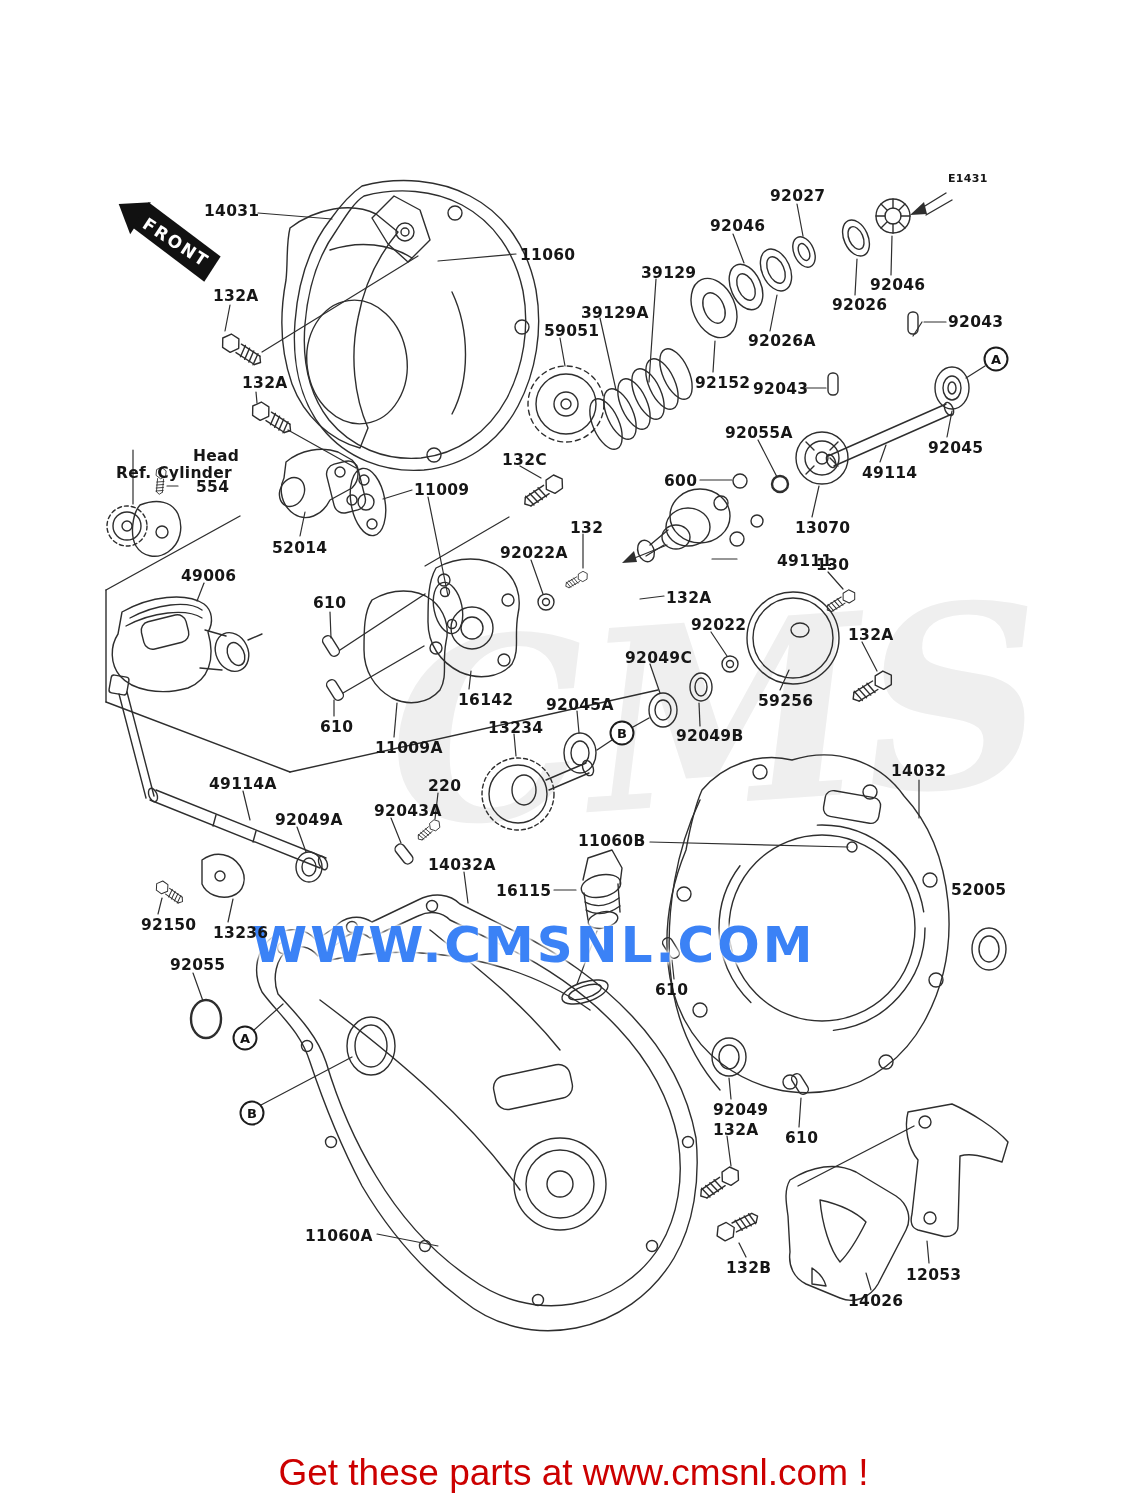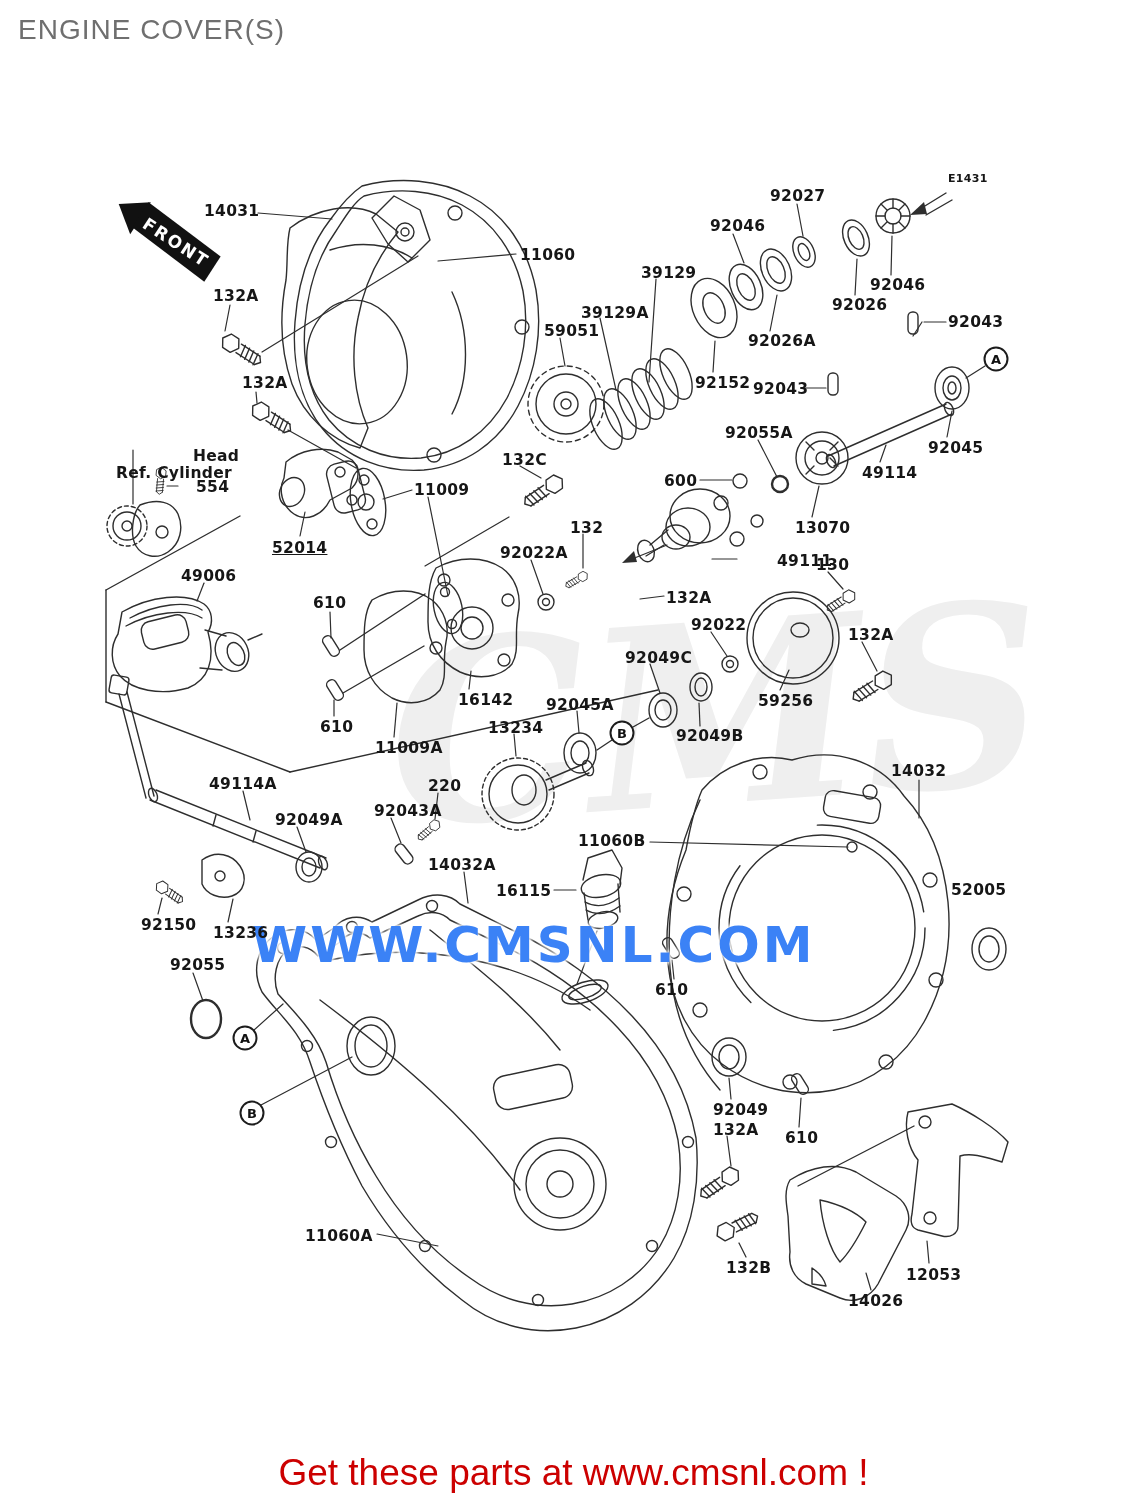--- a/index.html
+++ b/index.html
@@ -20,21 +20,20 @@
   .marker{position:absolute;width:21px;height:21px;border:2px solid #1c1c1c;border-radius:50%;
           background:#fff;color:#111;font:700 13px "DejaVu Sans",sans-serif;text-align:center;
           line-height:21px;transform:translate(-50%,-50%);}
   .footer{position:absolute;left:0;bottom:6px;width:100%;text-align:center;z-index:6;}
   .footer span{font:400 37px "Liberation Sans",sans-serif;color:#cc0000;cursor:pointer;}
 </style>
 </head>
 <body>
 
 <div class="stage">
-  <div class="page-title">ENGINE COVER(S)</div>
   <div class="wm-cms">CMS</div>
 
   <svg class="art" width="1147" height="1500" viewBox="0 0 1147 1500" fill="none" stroke="#2e2e2e" stroke-width="1.4" stroke-linecap="round" stroke-linejoin="round">
     <defs>
       <g id="bolt">
         <polygon points="-11,0 -6,-8 3,-8 8,0 3,8 -6,8"></polygon>
         <line x1="8" y1="-5" x2="30" y2="-5"></line>
           <line x1="8" y1="5" x2="30" y2="5"></line>
         <polyline points="30,-5 34,0 30,5"></polyline>
         <line x1="12" y1="-6" x2="14" y2="6"></line>
@@ -376,21 +375,21 @@
   <div class="wm-url">WWW.CMSNL.COM</div>
 
   <div class="labels">
       <span class="part-label" style="left: 204px; top: 202px;">14031</span>
       <span class="part-label" style="left: 520px; top: 246px;">11060</span>
       <span class="part-label" style="left: 213px; top: 287px;">132A</span>
       <span class="part-label" style="left: 242px; top: 374px;">132A</span>
       <span class="part-label" style="left: 116px; top: 428px; margin-top: 36px;">Ref. Cylinder</span>
       <span class="part-label" style="left: 193px; top: 447px;">Head</span>
       <span class="part-label" style="left: 196px; top: 478px;">554</span>
-      <span class="part-label" style="left: 272px; top: 539px; text-decoration: underline;">52014</span>
+      <span class="part-label" style="left: 272px; top: 539px;">52014</span>
       <span class="part-label" style="left: 181px; top: 567px;">49006</span>
       <span class="part-label" style="left: 313px; top: 594px;">610</span>
       <span class="part-label" style="left: 320px; top: 718px;">610</span>
       <span class="part-label" style="left: 414px; top: 481px;">11009</span>
       <span class="part-label" style="left: 502px; top: 451px;">132C</span>
       <span class="part-label" style="left: 544px; top: 322px;">59051</span>
       <span class="part-label" style="left: 581px; top: 304px;">39129A</span>
       <span class="part-label" style="left: 641px; top: 264px;">39129</span>
       <span class="part-label" style="left: 710px; top: 217px;">92046</span>
       <span class="part-label" style="left: 770px; top: 187px;">92027</span>

